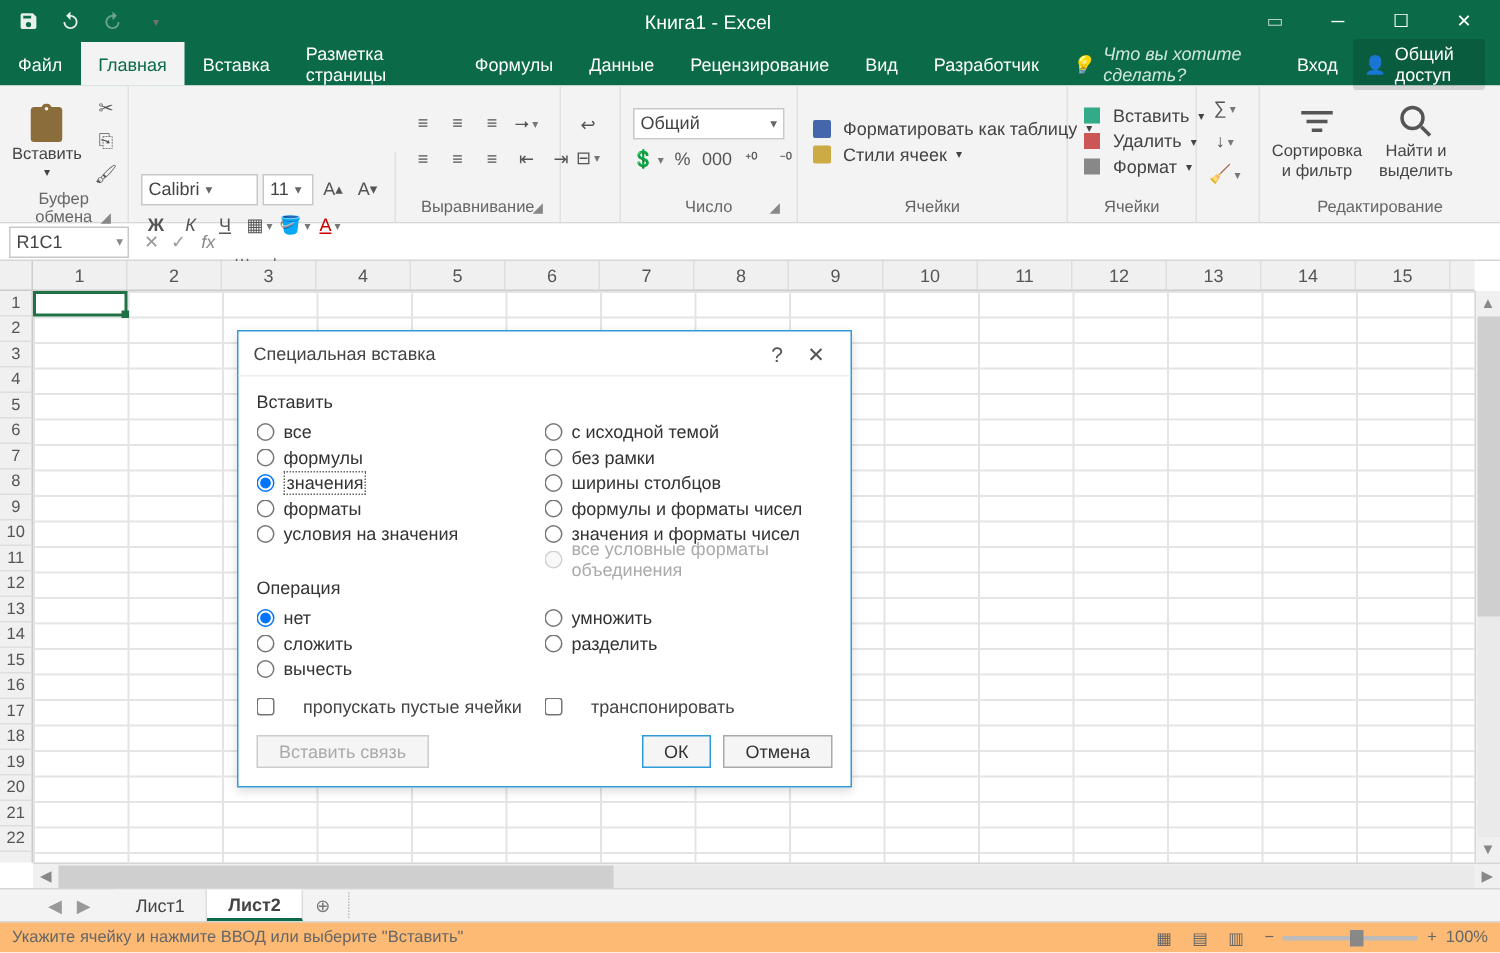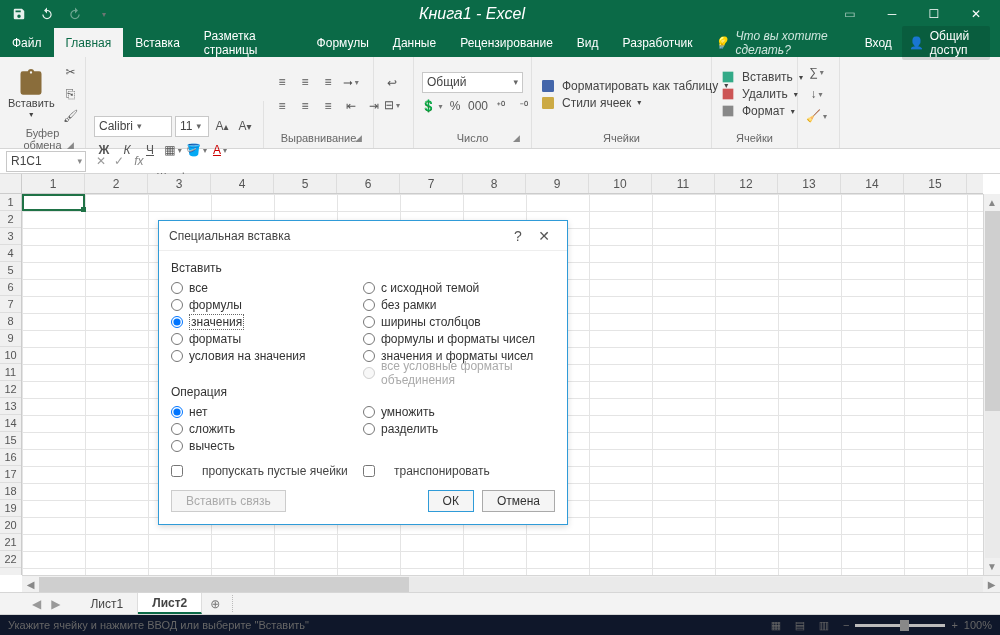--- a/index.html
+++ b/index.html
@@ -1,21 +1,21 @@
 <!DOCTYPE html>
 <html><head>
 <meta charset="utf-8">
 <style>
 * { box-sizing: border-box; margin: 0; padding: 0; font-family: "Segoe UI", Tahoma, sans-serif; }
 body { width: 1000px; height: 635px; background: #fff; overflow: hidden; font-size: 12px; color: #444; position: relative; }
 .titlebar { background: #0b6a47; height: 28px; display: flex; align-items: center; color: #fff; }
 .qat { display: flex; align-items: center; padding-left: 8px; gap: 6px; }
 .qat .qbtn { width: 22px; height: 22px; display: flex; align-items: center; justify-content: center; opacity: .9; }
 .qat svg { fill: #fff; }
-.title-center { flex: 1; text-align: center; font-size: 16px; font-style: italic; }
+.title-center { flex: 1; text-align: center; font-size: 13px; }
 .winctl { display: flex; gap: 2px; padding-right: 4px; }
 .winctl .wbtn { width: 40px; height: 24px; display: flex; align-items: center; justify-content: center; color:#fff; }
 .menubar { background: #0b6a47; height: 29px; display: flex; align-items: stretch; color: #fff; }
 .mitem { padding: 0 12px; display: flex; align-items: center; font-size: 12px; }
 .mitem.active { background: #f3f3f3; color: #0b6a47; font-weight: 400; }
 .menubar .spacer { flex: 1; }
 .tellme { padding: 0 10px; display: flex; align-items: center; gap: 6px; color: #cfe6de; font-style: italic; }
 .rightbar { display: flex; align-items: center; gap: 10px; padding-right: 10px; }
 .share { display:flex; align-items:center; gap:5px; background: rgba(0,0,0,.12); padding: 3px 8px; border-radius:2px;}
 .ribbon { background: #f3f3f3; height: 92px; border-bottom: 1px solid #d6d6d6; display: flex; }
@@ -58,21 +58,21 @@
 .vscroll{position:absolute; right:0; top:20px; bottom:17px; width:17px; background:#f0f0f0; border-left:1px solid #d6d6d6; display:flex; flex-direction:column; align-items:center;}
 .vscroll .arrow{height:17px; color:#888; font-size:10px; line-height:17px;}
 .vscroll .track{flex:1; width:15px; background:#eaeaea; position:relative;}
 .vscroll .thumb{position:absolute; top:0; left:0; right:0; height:200px; background:#cfcfcf;}
 .tabs{ height:22px; background:#f3f3f3; border-top:1px solid #d6d6d6; display:flex; align-items:stretch; padding-left:16px;}
 .tabs .tnav{ display:flex; align-items:center; gap:10px; color:#999; padding:0 16px;}
 .sheet-tab{ padding:0 14px; display:flex; align-items:center; font-size:12px; border-right:1px solid #ddd; background:#f3f3f3; color:#444;}
 .sheet-tab.active{ background:#fff; border-bottom:2px solid #0b6a47; font-weight:bold;}
 .addsheet{ width:26px; display:flex; align-items:center; justify-content:center; color:#777;}
 .tabs .sep{ width:6px; border-left:1px dotted #bbb; margin:2px 4px;}
-.status{ height:21px; background:#0f172a; border-top:1px solid #d6d6d6; display:flex; align-items:center; font-size:11px; color:#666; padding:0 8px;}
+.status{ height:21px; background:#fdba74; border-top:1px solid #d6d6d6; display:flex; align-items:center; font-size:11px; color:#666; padding:0 8px;}
 .status .sp{flex:1;}
 .status .views{ display:flex; gap:2px; margin-right:8px;}
 .status .views div{width:22px; height:16px; border:1px solid transparent; display:flex; align-items:center; justify-content:center;}
 .status .zoom{ display:flex; align-items:center; gap:6px;}
 .status .ztrack{width:90px; height:3px; background:#bbb; position:relative;}
 .status .zthumb{position:absolute; left:45px; top:-4px; width:9px; height:11px; background:#888;}
 
 .dlg{ position:absolute; left:158px; top:220px; width:410px; background:#fff; border:1px solid #2f9bd8; box-shadow:0 2px 6px rgba(0,0,0,.15); }
 .dlg .dhdr{ height:30px; display:flex; align-items:center; padding:0 10px; border-bottom:1px solid #eee; font-size:12px;}
 .dlg .dhdr .dsp{flex:1;}
@@ -310,20 +310,40 @@
     <div class="body">
         <div class="iconstack">
       <div class="sbtn dd">∑</div>
       <div class="sbtn dd">↓</div>
       <div class="sbtn dd">🧹</div>
     </div>
       </div>
     <div class="label"></div>
   </div>
 
+  <div class="rgroup" style="flex:1; border-right:none;">
+    <div class="body">
+      <div class="bigbtn" style="width:60px;">
+        <svg viewBox="0 0 24 24" fill="#555">
+            <path d="M3 6h18v2H3V6zm3 5h12v2H6v-2zm3 5h6v2H9v-2z"></path>
+          </svg>
+        <span style="white-space:pre-line;">Сортировка
+и фильтр</span>
+      </div>
+      <div class="bigbtn" style="width:60px;">
+        <svg viewBox="0 0 24 24" fill="#555">
+            <circle cx="10" cy="10" r="6" fill="none" stroke="#555" stroke-width="2"></circle>
+            <path d="M15 15l5 5" stroke="#555" stroke-width="2"></path>
+          </svg>
+        <span style="white-space:pre-line;">Найти и
+выделить</span>
+      </div>
+    </div>
+    <div class="label"><span>Редактирование</span></div>
+  </div>
 </div>
 
 <div class="editrow">
   <div class="namebox">
       <span>R1C1</span>
       <span class="tri">▾</span>
     </div>
   <div class="fxicons">
     <span>✕</span>
     <span>✓</span>

